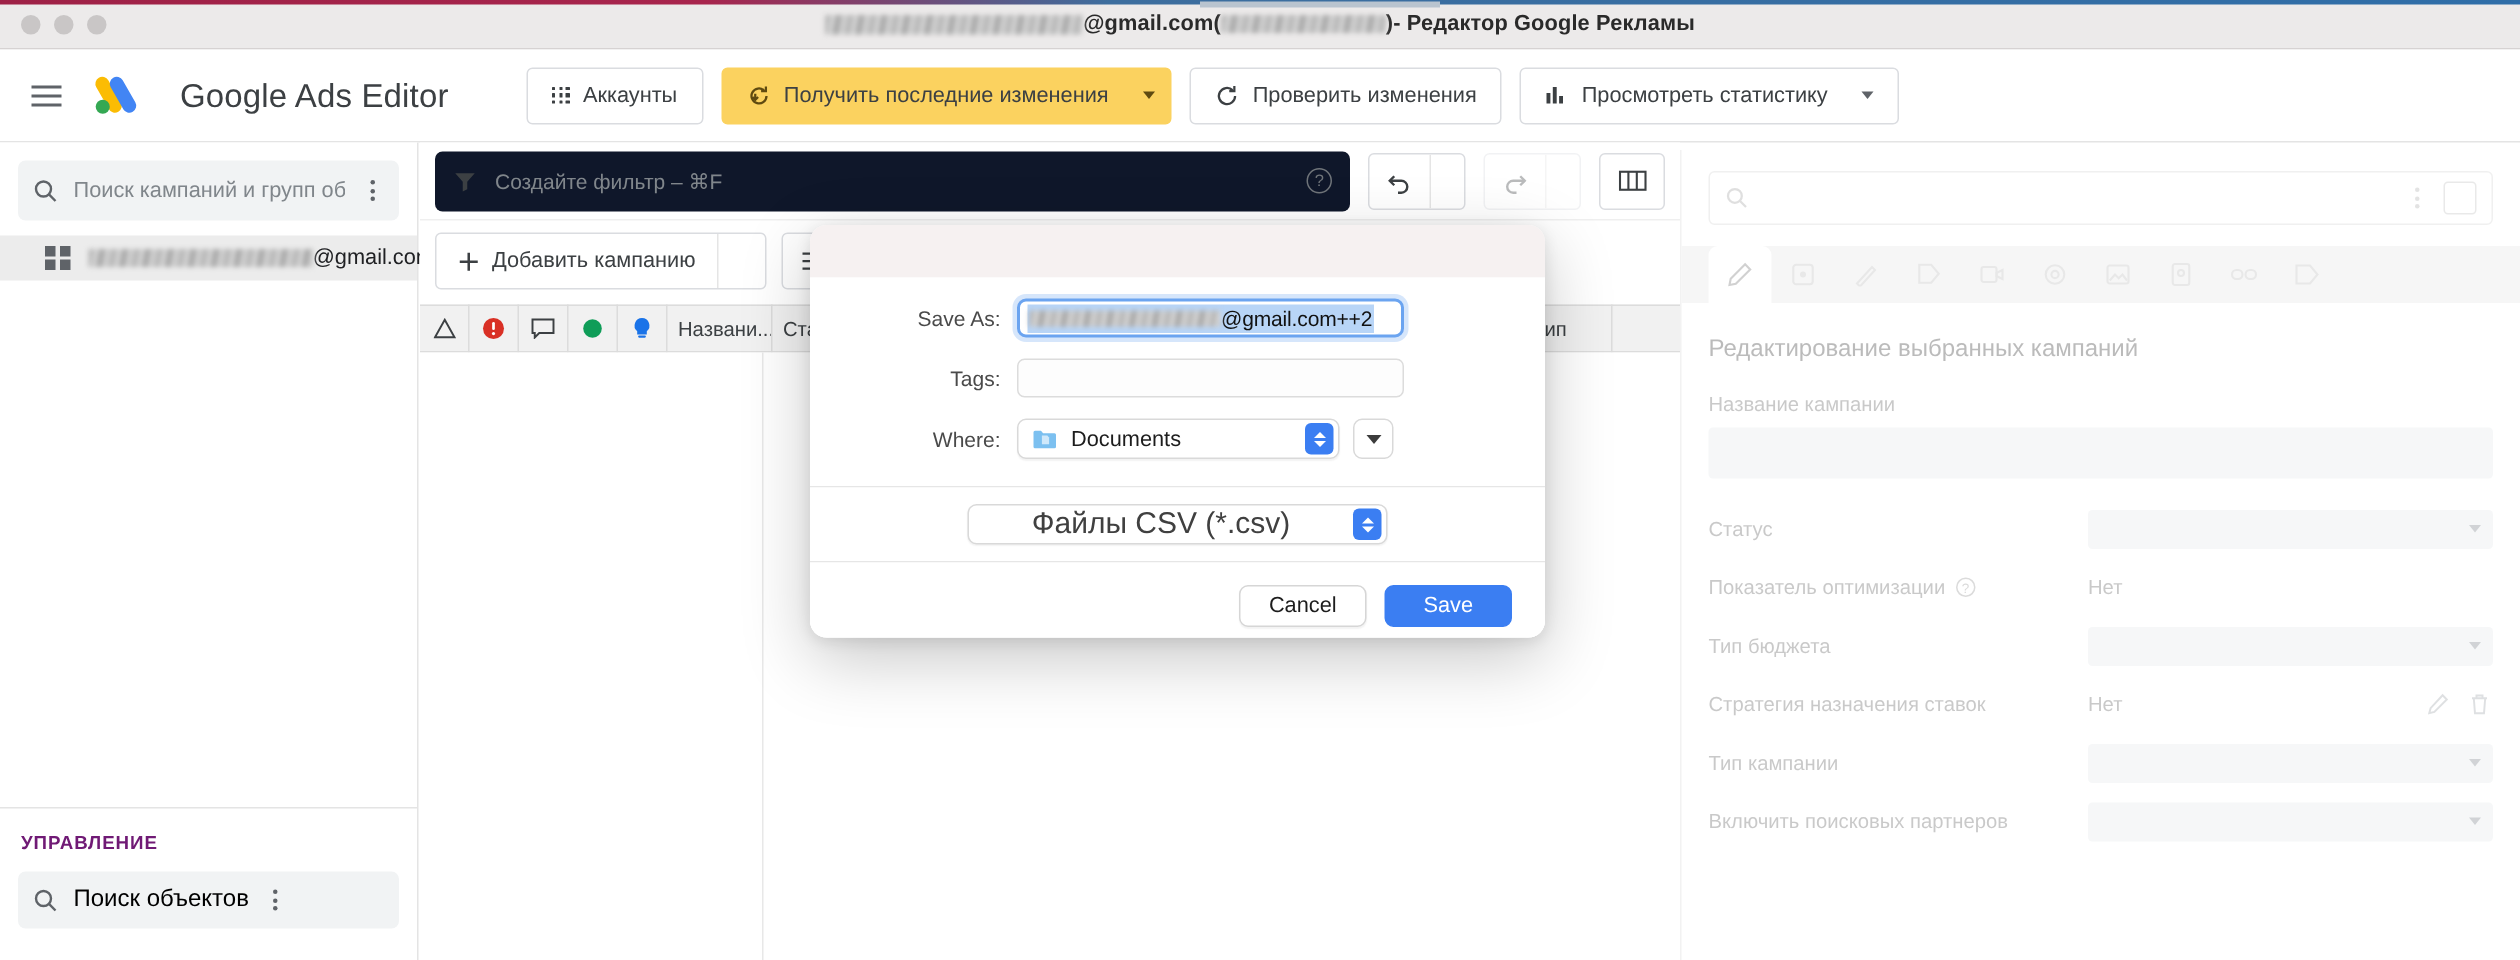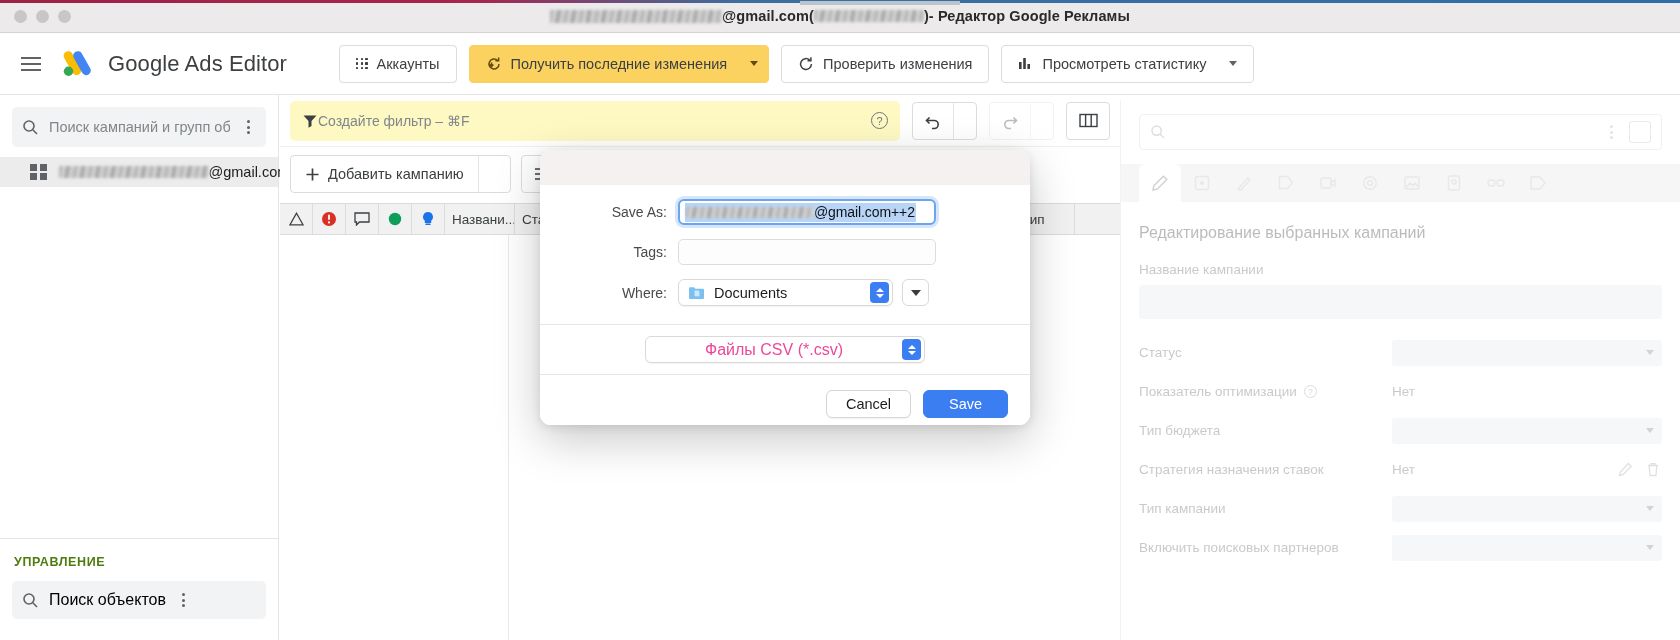--- a/index.html
+++ b/index.html
@@ -46,21 +46,21 @@
 
   
   .header {
     position: absolute; top: 33px; left: 0; width: 1680px; height: 62px;
     background: #fff; border-bottom: 1px solid #e4e4e4;
     display: flex; align-items: center;
   }
   .hamburger { margin-left: 14px; width: 34px; height: 34px; display:flex; align-items:center; justify-content:center; cursor:pointer;}
   .hamburger span { display:block; width:20px; height:2px; background:#5f6368; box-shadow: 0 -6px 0 #5f6368, 0 6px 0 #5f6368; }
   .logo-mark { margin-left: 12px; width: 34px; height: 34px; position: relative; }
-  .brand { margin-left: 14px; font-size: 22px; color: #3c4043; letter-spacing: .1px; }
+  .brand { margin-left: 26px; font-size: 22px; color: #3c4043; letter-spacing: .1px; }
   .brand b { font-weight: 500; }
 
   .hdr-btns { display: flex; align-items: center; gap: 12px; margin-left: 52px; }
   .btn {
     height: 38px; border: 1px solid #dadce0; border-radius: 4px;
     background: #fff; color: #3c4043; font-size: 14.5px;
     display: flex; align-items: center; gap: 9px; padding: 0 16px;
     cursor: pointer; white-space: nowrap;
   }
   .btn.amber { background: #fbd25f; border-color: #fbd25f; padding-right: 10px; }
@@ -88,35 +88,35 @@
   .acct-row {
     margin-top: 10px; height: 30px; background: #ececec;
     display: flex; align-items: center; padding-left: 30px; gap: 12px; cursor: pointer;
   }
   .acct-ico { display:grid; grid-template-columns:repeat(2,7px); grid-template-rows:repeat(2,7px); gap:2.5px;}
   .acct-ico i { background:#5f6368; display:block; width:7px;height:7px;}
   .acct-name { font-size:14.5px; color:#202124; display:flex; align-items:center;}
   .r-acct { width: 150px; height: 12px; }
 
   .divider { position:absolute; left:0; right:0; top: 443px; height:1px; background:#e4e4e4; }
-  .manage-label { position:absolute; top: 460px; left: 14px; font-size: 12.5px; font-weight: bold; color:#4d7c0f; letter-spacing: .6px;}
+  .manage-label { position:absolute; top: 460px; left: 14px; font-size: 12.5px; font-weight: bold; color:#701a75; letter-spacing: .6px;}
   .search-pill2 { position:absolute; top: 486px; left:12px; right:12px; height:38px; background:#f1f3f4; border-radius:5px; display:flex; align-items:center; padding:0 10px; gap:10px; cursor:text;}
   .tree { position:absolute; top: 538px; left:0; right:0; }
   .tree-row { display:flex; align-items:center; height:30px; font-size:14.5px; color:#3c4043; cursor:pointer;}
   .tree-row.lvl0 { padding-left: 12px; gap:10px;}
 
   
   .center {
     position: absolute; top: 95px; left: 280px; width: 840px; height: 545px;
     background: #fff;
   }
   .filterbar { height: 52px; display:flex; align-items:center; padding: 0 10px; gap: 12px; border-bottom:1px solid #efefef;}
   .filter-field {
-    flex: 1; height: 40px; background: #fef9c3; border-radius: 5px;
-    display:flex; align-items:center; padding: 0 12px; cursor:text;
+    flex: 1; height: 40px; background: #0f172a; border-radius: 5px;
+    display:flex; align-items:center; padding: 0 12px; gap: 12px; cursor:text;
   }
   .filter-field .ph { flex:1; font-size:14px; color:#80868b;}
   .help-circle { width:17px;height:17px;border:1.4px solid #70757a;border-radius:50%;display:flex;align-items:center;justify-content:center;font-size:11px;color:#70757a; cursor:pointer;}
   .seg { display:flex; height:38px; border:1px solid #dadce0; border-radius:4px; overflow:hidden; background:#fff;}
   .seg div { display:flex;align-items:center;justify-content:center; padding:0 11px; cursor:pointer; border-right:1px solid #e5e5e5;}
   .seg div:last-child{border-right:none;}
   .seg.disabled { opacity:.35; }
   .cols-btn { width:44px;height:38px;border:1px solid #dadce0;border-radius:4px;display:flex;align-items:center;justify-content:center;cursor:pointer;background:#fff;}
 
   .actionbar { height: 54px; display:flex; align-items:center; padding: 0 10px; gap: 10px;}
@@ -192,21 +192,21 @@
   .st-up { width:0;height:0;border-left:4px solid transparent;border-right:4px solid transparent;border-bottom:4.5px solid #fff;}
   .st-dn { width:0;height:0;border-left:4px solid transparent;border-right:4px solid transparent;border-top:4.5px solid #fff;}
   .expand-btn { margin-left:9px; width:27px;height:27px;border:1px solid #d9d9d9;border-radius:6px;background:#fff;display:flex;align-items:center;justify-content:center; cursor:pointer;}
   .dn-caret { width:0;height:0;border-left:5px solid transparent;border-right:5px solid transparent;border-top:6px solid #3c3c3c;}
   .modal-sep { height:1px; background:#e6e6e6; }
   .fmt-band { background:#fff; padding: 11px 0; display:flex; justify-content:center;}
   .fmt-select {
     width: 280px; height:27px; border:1px solid #d9d9d9;border-radius:6px;background:#fff;
     display:flex;align-items:center; padding:0 3px 0 0; box-shadow:0 1px 1px rgba(0,0,0,.05);
   }
-  .fmt-txt { flex:1; text-align:center; font-size:16px; color:#ec4899;}
+  .fmt-txt { flex:1; text-align:center; font-size:20px; color:#404040;}
   .modal-footer { background:#fff; height:58px; display:flex; align-items:center; justify-content:flex-end; padding-right: 22px; gap:12px;}
   .mbtn { height:28px; min-width:85px; border-radius:6px; font-size:14.5px; display:flex;align-items:center;justify-content:center; cursor:pointer;}
   .mbtn.cancel { background:#fff; border:1px solid #d6d6d6; color:#1d1d1d; box-shadow:0 1px 1px rgba(0,0,0,.05);}
   .mbtn.save { background:#3b7ef2; color:#fff; border:1px solid #3b7ef2; font-weight:500;}
 </style>
 </head>
 <body>
 
 <div class="app">
 

